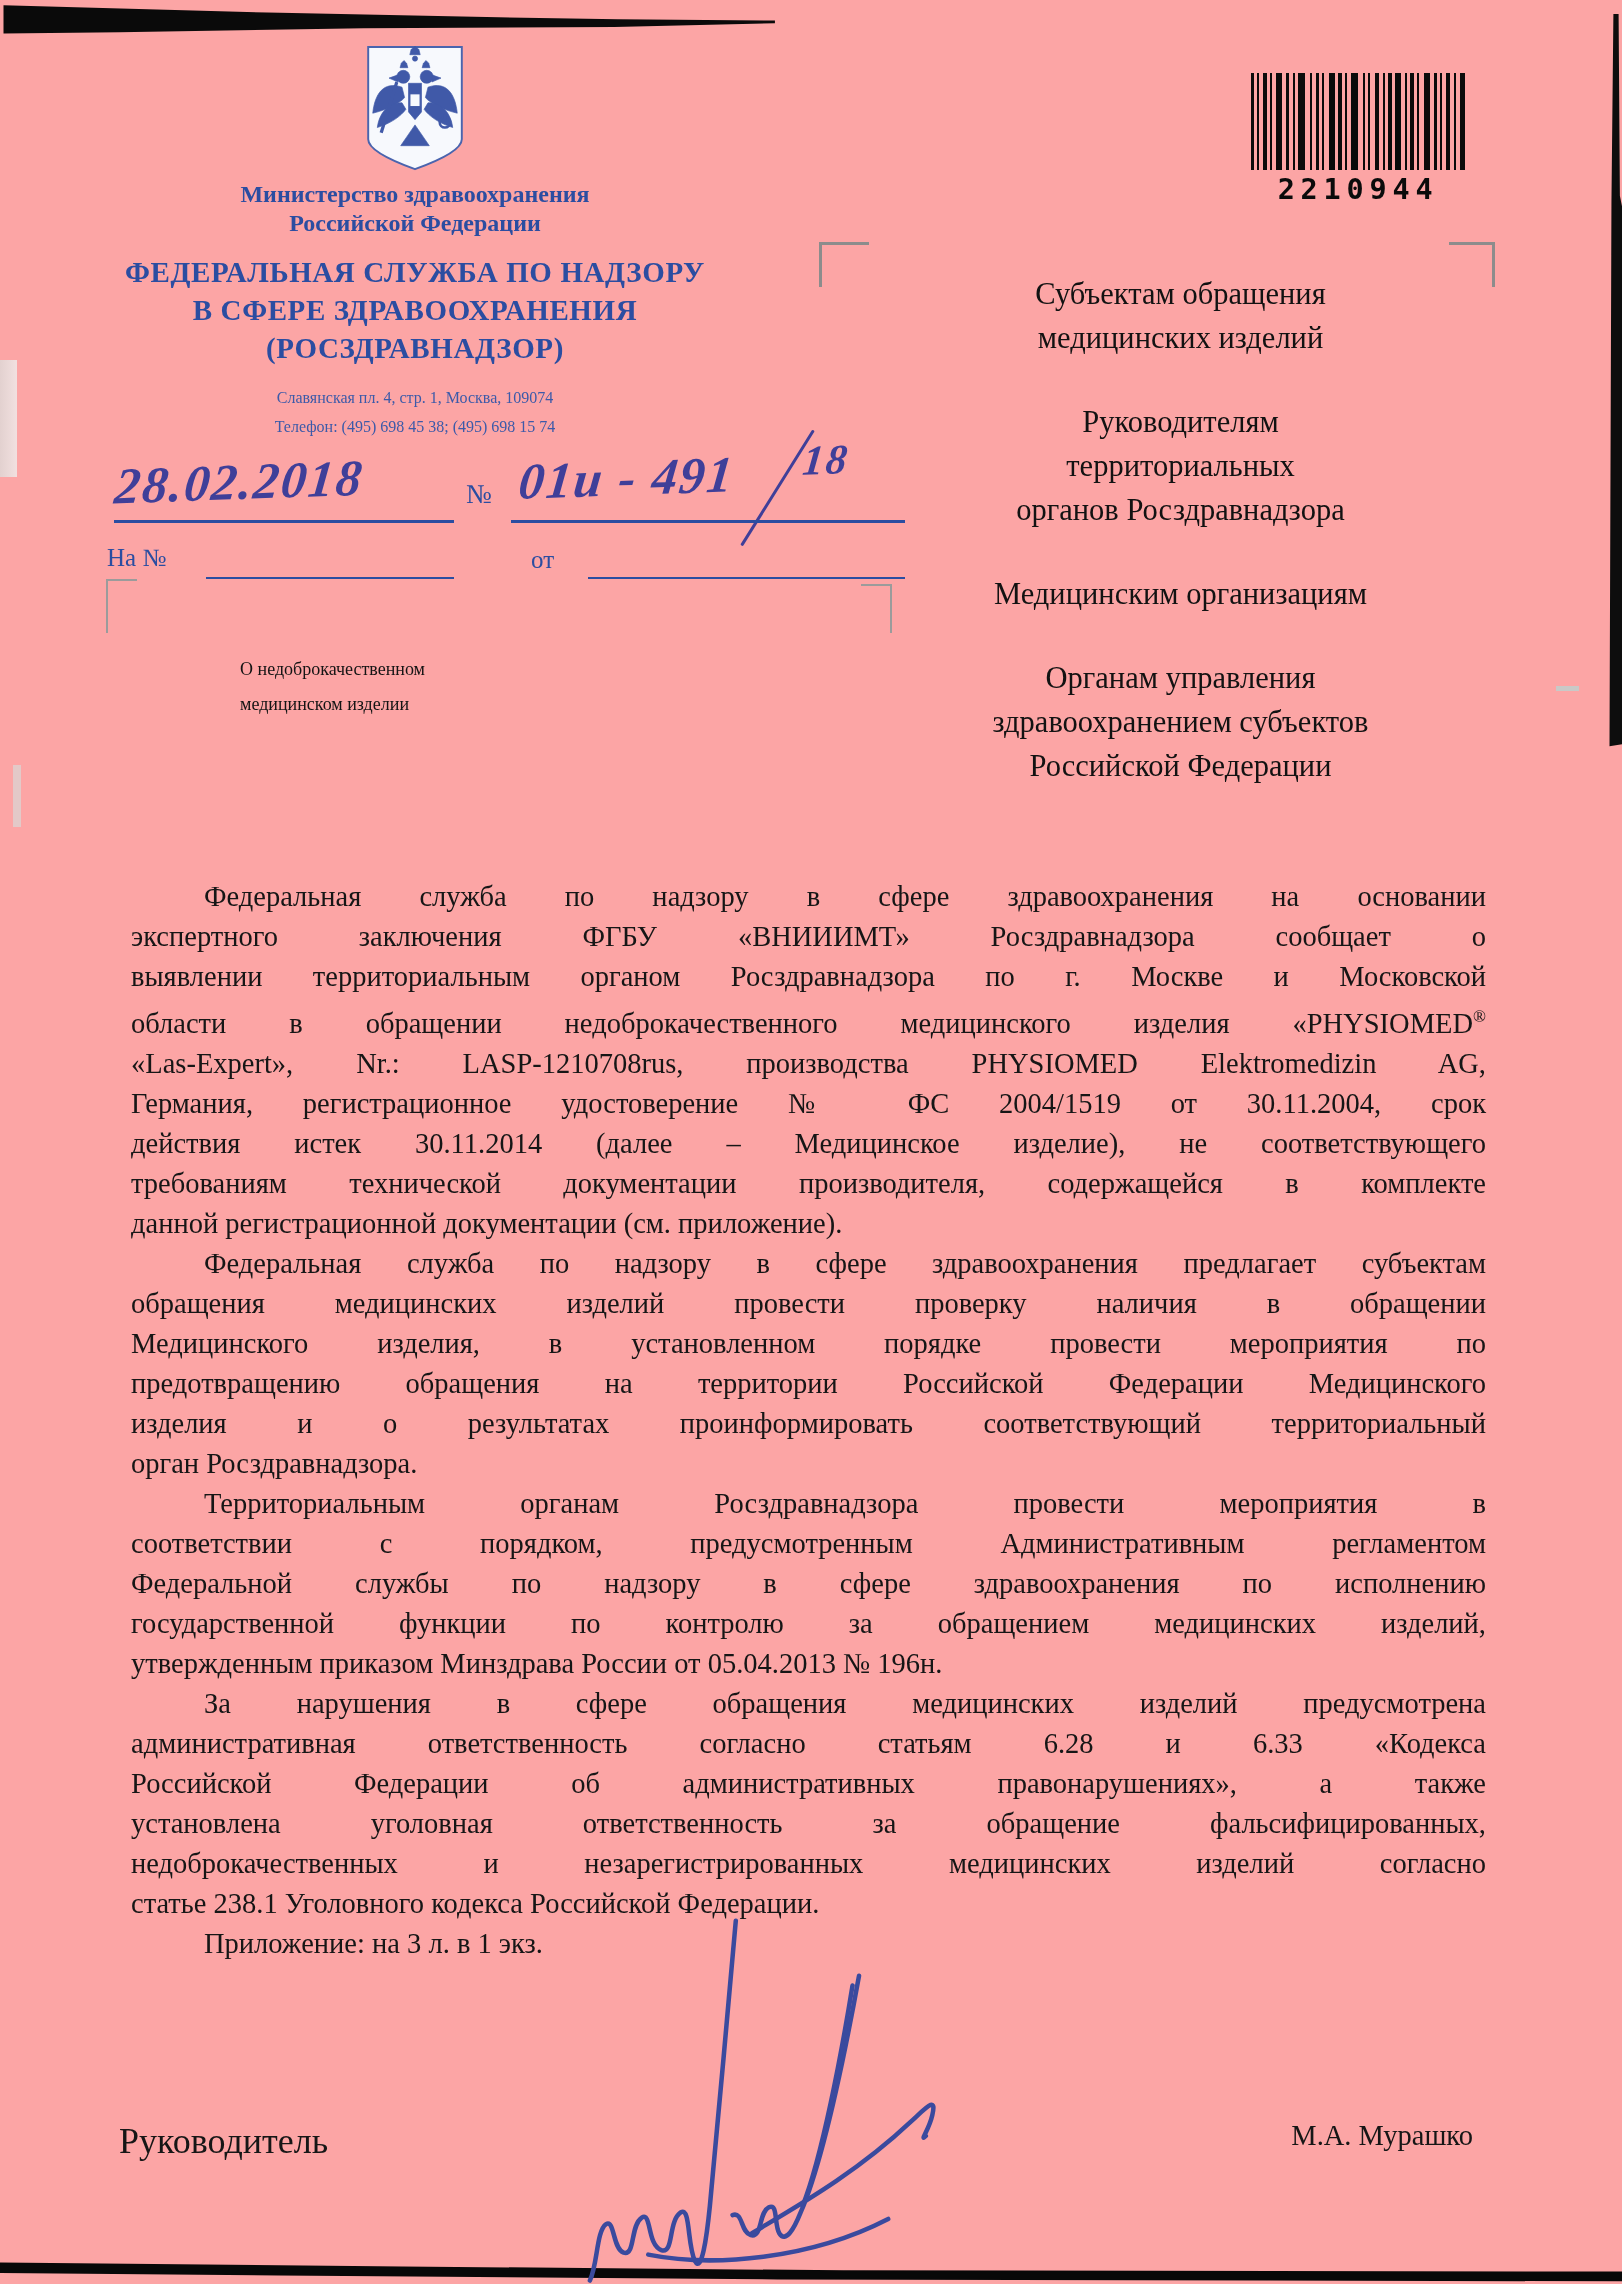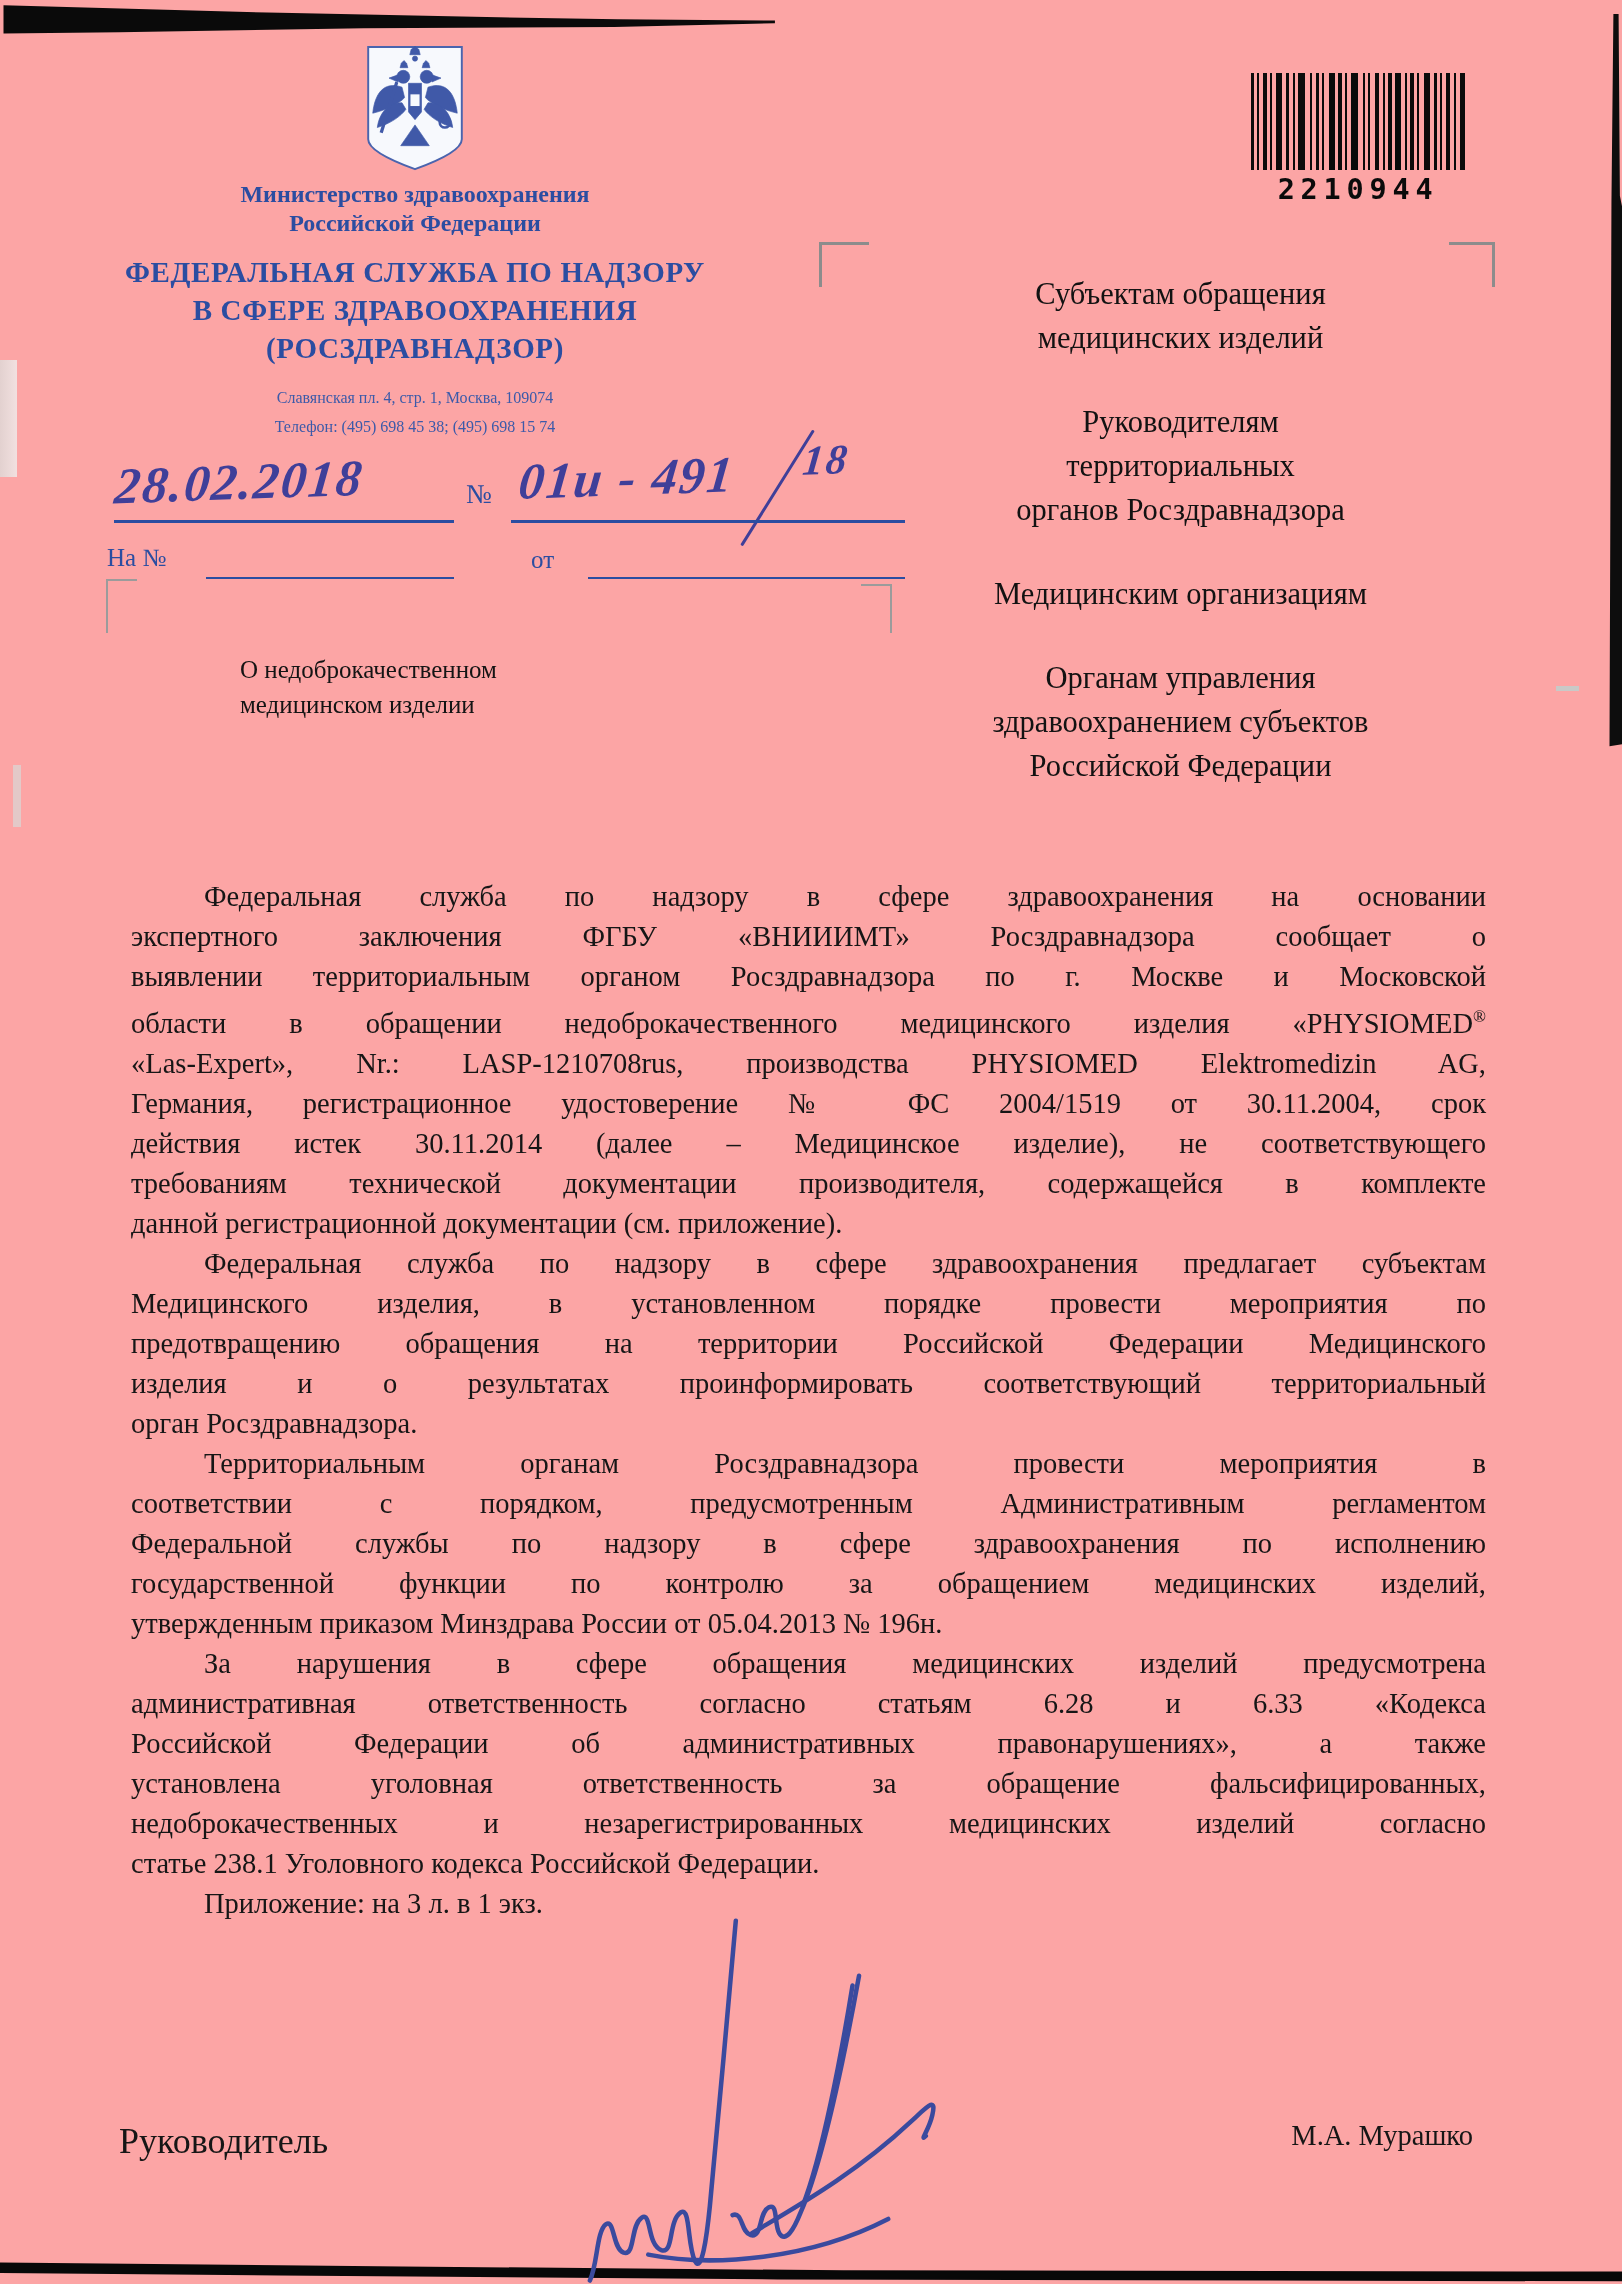--- a/index.html
+++ b/index.html
@@ -43,21 +43,21 @@
   .barcode{position:absolute;left:1243px;top:73px;width:214px;text-align:center;padding-left:8px;}
   .bars{display:flex;height:97px;align-items:stretch;justify-content:center;}
   .bar{background:#0b0b0b;}
   .bc-num{margin-top:2.6px;font-family:"DejaVu Sans Mono","Liberation Mono",monospace;
           font-weight:bold;font-size:28.5px;letter-spacing:5.8px;color:#0b0b0b;}
   
   .recipients{position:absolute;left:843px;top:272px;width:675px;text-align:center;
               color:#121212;font-size:30.5px;line-height:44px;}
   .recipient-group{margin-bottom:40px;}
   
-  .subject{position:absolute;left:240px;top:652px;width:402px;font-size:25px;line-height:35px;color:#141414;}
+  .subject{position:absolute;left:240px;top:652px;width:402px;font-size:18px;line-height:35px;color:#141414;}
   
   .body-text{position:absolute;left:131px;top:877px;width:1355px;font-size:28.5px;
              line-height:40px;color:#161616;}
   .bline{text-align:justify;text-align-last:justify;}
   .bline.first{text-indent:73px;}
   .bline.last{text-align:left;text-align-last:left;}
   .bline sup{font-size:60%;vertical-align:super;}
   .attachment{margin-top:0;text-indent:73px;}
   
   .sig-title{position:absolute;left:119px;top:2120px;font-size:36px;color:#161616;}
@@ -207,20 +207,21 @@
           <div class="bline">выявлении территориальным органом Росздравнадзора по г. Москве и Московской</div>
           <div class="bline">области в обращении недоброкачественного медицинского изделия «PHYSIOMED<sup>®</sup></div>
           <div class="bline">«Las-Expert», Nr.: LASP-1210708rus, производства PHYSIOMED Elektromedizin AG,</div>
           <div class="bline">Германия, регистрационное удостоверение № ФС 2004/1519 от 30.11.2004, срок</div>
           <div class="bline">действия истек 30.11.2014 (далее – Медицинское изделие), не соответствующего</div>
           <div class="bline">требованиям технической документации производителя, содержащейся в комплекте</div>
           <div class="bline last">данной регистрационной документации (см. приложение).</div>
         </div>
         <div class="par">
           <div class="bline first">Федеральная служба по надзору в сфере здравоохранения предлагает субъектам</div>
+          <div class="bline">обращения медицинских изделий провести проверку наличия в обращении</div>
           <div class="bline">Медицинского изделия, в установленном порядке провести мероприятия по</div>
           <div class="bline">предотвращению обращения на территории Российской Федерации Медицинского</div>
           <div class="bline">изделия и о результатах проинформировать соответствующий территориальный</div>
           <div class="bline last">орган Росздравнадзора.</div>
         </div>
         <div class="par">
           <div class="bline first">Территориальным органам Росздравнадзора провести мероприятия в</div>
           <div class="bline">соответствии с порядком, предусмотренным Административным регламентом</div>
           <div class="bline">Федеральной службы по надзору в сфере здравоохранения по исполнению</div>
           <div class="bline">государственной функции по контролю за обращением медицинских изделий,</div>

